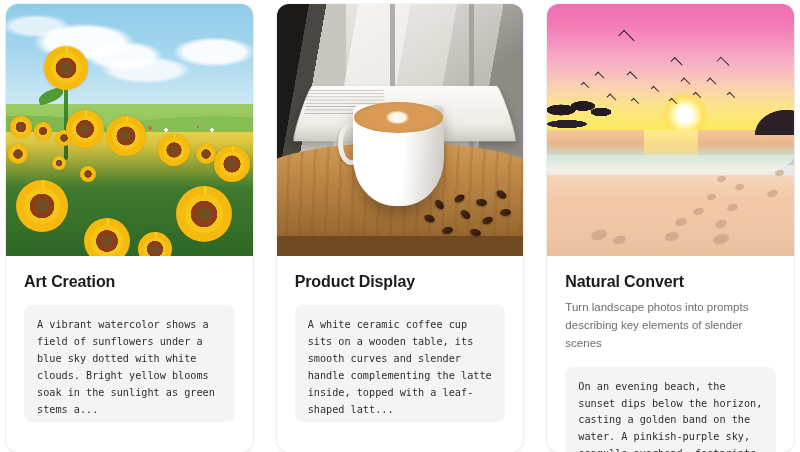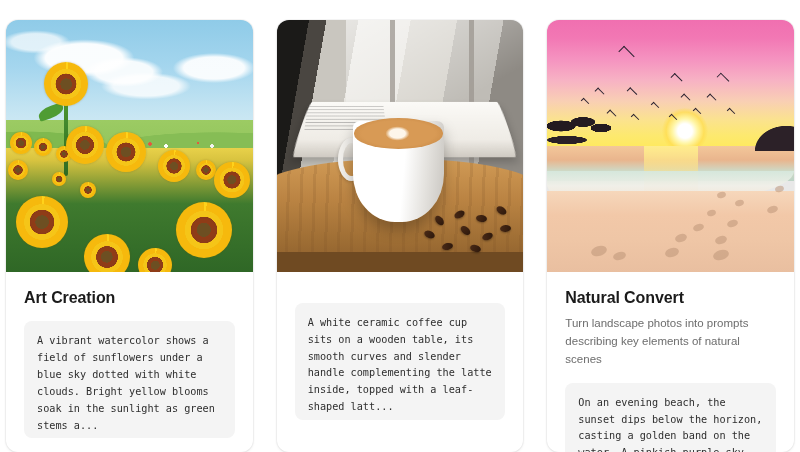--- a/index.html
+++ b/index.html
@@ -11,21 +11,21 @@
     background: #ffffff;
     font-family: "Liberation Sans", sans-serif;
   }
 
   #gallery {
     position: relative;
     width: 800px;
     height: 452px;
     display: flex;
     gap: 24px;
-    padding: 20px 6px 0 6px;
+    padding: 4px 6px 0 6px;
     background: #ffffff;
   }
 
   .card {
     position: relative;
     flex: 1 1 0;
     min-width: 0;
     background: #ffffff;
     border-radius: 12px;
     box-shadow: 0 1px 3px rgba(0,0,0,0.09), 0 0 0 1px rgba(0,0,0,0.035);
@@ -328,20 +328,21 @@
           <div class="bean2" style="left:56px;top:14px;transform:rotate(8deg);"></div>
           <div class="bean2" style="left:62px;top:32px;transform:rotate(-22deg);"></div>
           <div class="bean2" style="left:76px;top:6px;transform:rotate(34deg);"></div>
           <div class="bean2" style="left:80px;top:24px;transform:rotate(-6deg);"></div>
           <div class="bean2" style="left:14px;top:16px;transform:rotate(52deg);"></div>
           <div class="bean2" style="left:50px;top:44px;transform:rotate(16deg);"></div>
         </div>
       </div>
     </div>
     <div class="body">
+      <div class="card-title">Product Display</div>
       <div class="prompt-box">
         <div class="prompt-text">A white ceramic coffee cup sits on a wooden table, its smooth curves and slender handle complementing the latte inside, topped with a leaf-shaped latt...</div>
 
       </div>
     </div>
   </div>
 
   <div class="card">
     <div class="thumb">
       <div class="scene">
@@ -381,21 +382,21 @@
           <div class="foot3" style="left:166px;top:230px;width:16px;height:10px;"></div>
           <div class="foot3" style="left:44px;top:226px;width:16px;height:10px;"></div>
           <div class="foot3" style="left:66px;top:232px;width:13px;height:8px;"></div>
           <div class="foot3" style="left:220px;top:186px;width:11px;height:7px;"></div>
           <div class="foot3" style="left:228px;top:166px;width:9px;height:6px;"></div>
         </div>
       </div>
     </div>
     <div class="body">
       <div class="card-title">Natural Convert</div>
-      <div class="card-desc">Turn landscape photos into prompts describing key elements of natural scenes</div>
+      <div class="card-desc">Turn landscape photos into prompts describing key elements of slender scenes</div>
       <div class="prompt-box">
         <div class="prompt-text">On an evening beach, the sunset dips below the horizon, casting a golden band on the water. A pinkish-purple sky, seagulls overhead, footprints on the...</div>
 
       </div>
     </div>
   </div>
 
 </div>
 
 </body></html>

